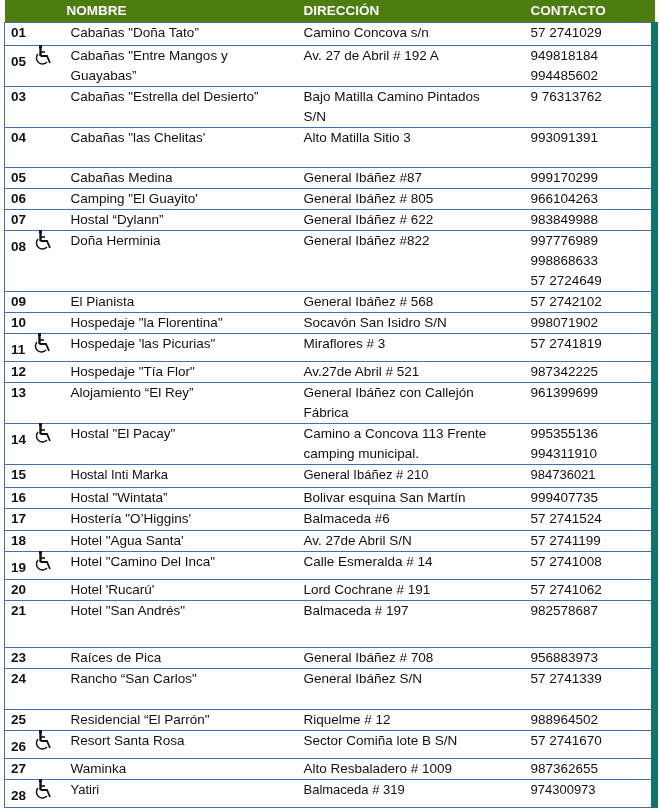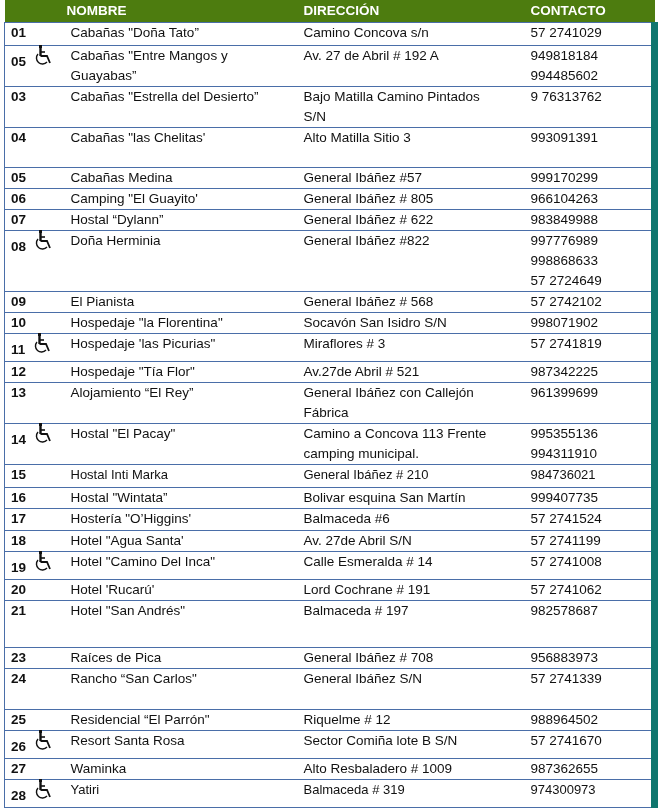--- a/index.html
+++ b/index.html
@@ -115,21 +115,21 @@
         <td class="contact">
           <span class="line">993091391</span>
         </td>
       </tr>
       <tr style="height: 21px;">
         <td class="num"><span class="n">05</span></td>
         <td class="name">
           <span class="line">Cabañas Medina</span>
         </td>
         <td class="addr">
-          <span class="line">General Ibáñez #57</span>
+          <span class="line">General Ibáñez #87</span>
         </td>
         <td class="contact">
           <span class="line">999170299</span>
         </td>
       </tr>
       <tr style="height: 20px;">
         <td class="num"><span class="n">06</span></td>
         <td class="name">
           <span class="line">Camping "El Guayito'</span>
         </td>

